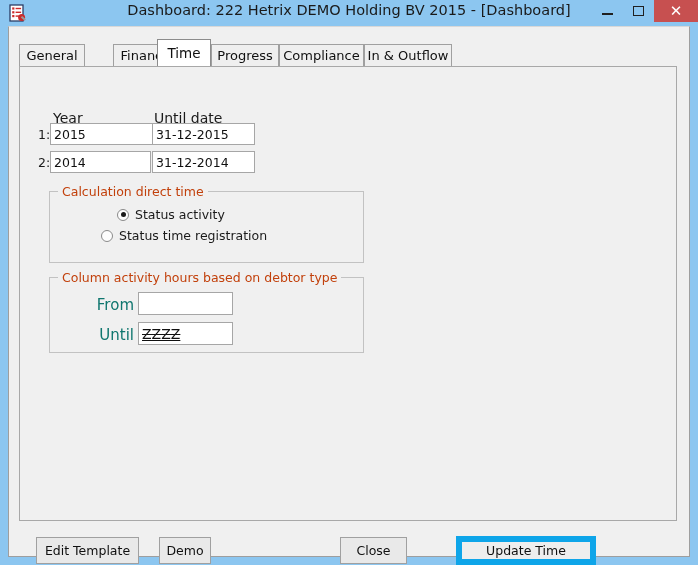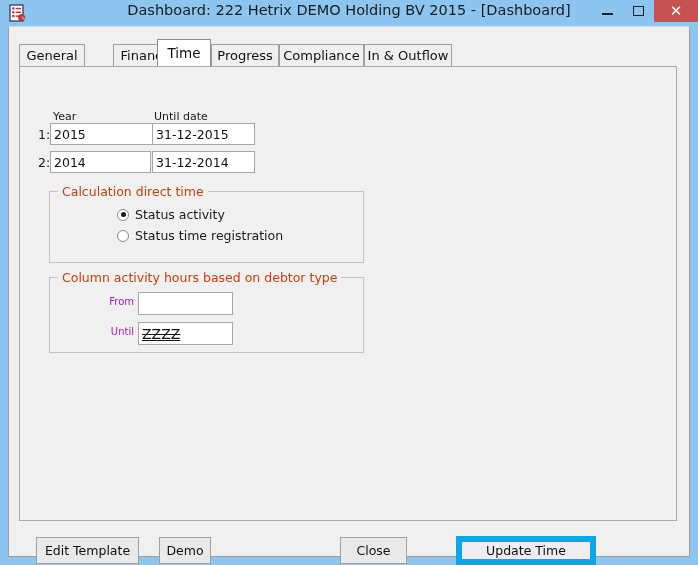--- a/index.html
+++ b/index.html
@@ -137,21 +137,21 @@
     width: 658px;
     height: 455px;
     background: #f0f0f0;
     border: 1px solid #a8a8a8;
     box-sizing: border-box;
   }
 
   
   .lbl {
     position: absolute;
-    font-size: 11px;
+    font-size: 14px;
     color: #1a1a1a;
     white-space: nowrap;
   }
   .lbl-year { left: 33px; top: 43px; }
   .lbl-until-date { left: 134px; top: 43px; }
   .row-num {
     position: absolute;
     font-size: 12.5px;
     color: #1a1a1a;
   }
@@ -196,21 +196,21 @@
   .gb-calc { left: 29px; top: 124px; width: 315px; height: 72px; }
   .gb-col  { left: 29px; top: 210px; width: 315px; height: 76px; }
 
   .radio-row {
     position: absolute;
     display: flex;
     align-items: center;
     cursor: default;
   }
   .rr-1 { left: 67px; top: 15px; }
-  .rr-2 { left: 67px; top: 36px; justify-content: space-between; }
+  .rr-2 { left: 51px; top: 36px; justify-content: space-between; }
   .radio {
     width: 12px; height: 12px;
     border-radius: 50%;
     border: 1px solid #8a8a8a;
     background: #fdfdfd;
     box-sizing: border-box;
     position: relative;
     margin-right: 6px;
     flex: none;
   }
@@ -223,22 +223,22 @@
     background: #1a1a1a;
   }
   .radio-label {
     font-size: 12.5px;
     color: #1a1a1a;
     white-space: nowrap;
   }
 
   .fld-label {
     position: absolute;
-    font-size: 10px;
-    color: #a21caf;
+    font-size: 15px;
+    color: #0f766e;
     text-align: right;
     white-space: nowrap;
   }
   .lbl-from  { left: 20px; top: 18px; width: 64px; }
   .lbl-until { left: 20px; top: 48px; width: 64px; }
   .in-from  { left: 88px; top: 14px; width: 95px; height: 23px; }
   .in-until { left: 88px; top: 44px; width: 95px; height: 23px; }
   .in-until input,
   .in-until {
     text-decoration: none;

